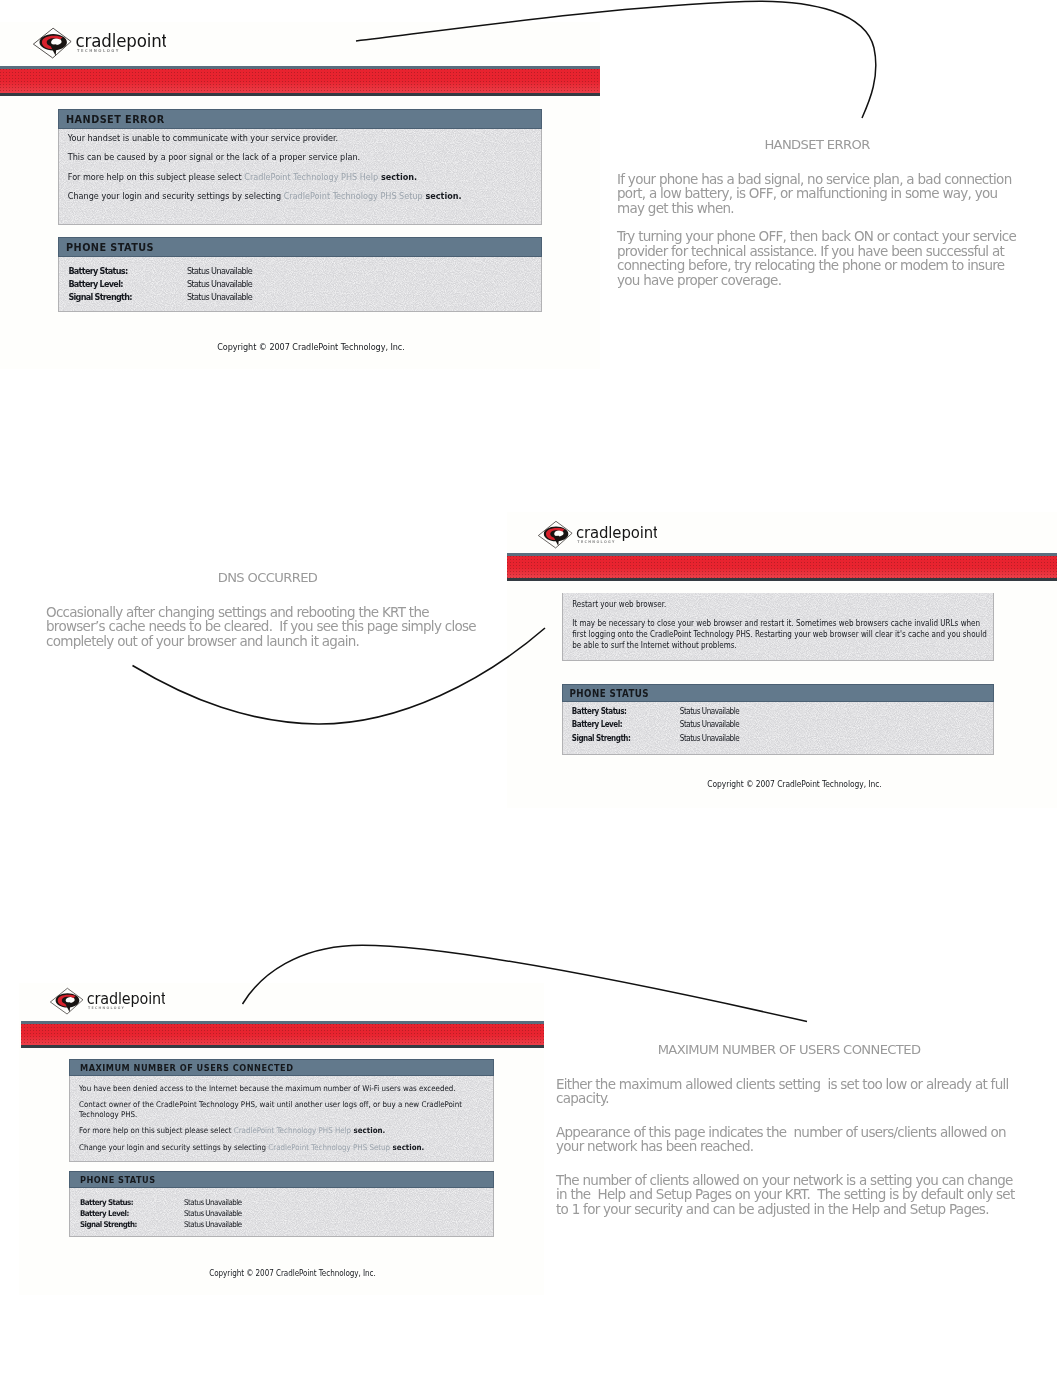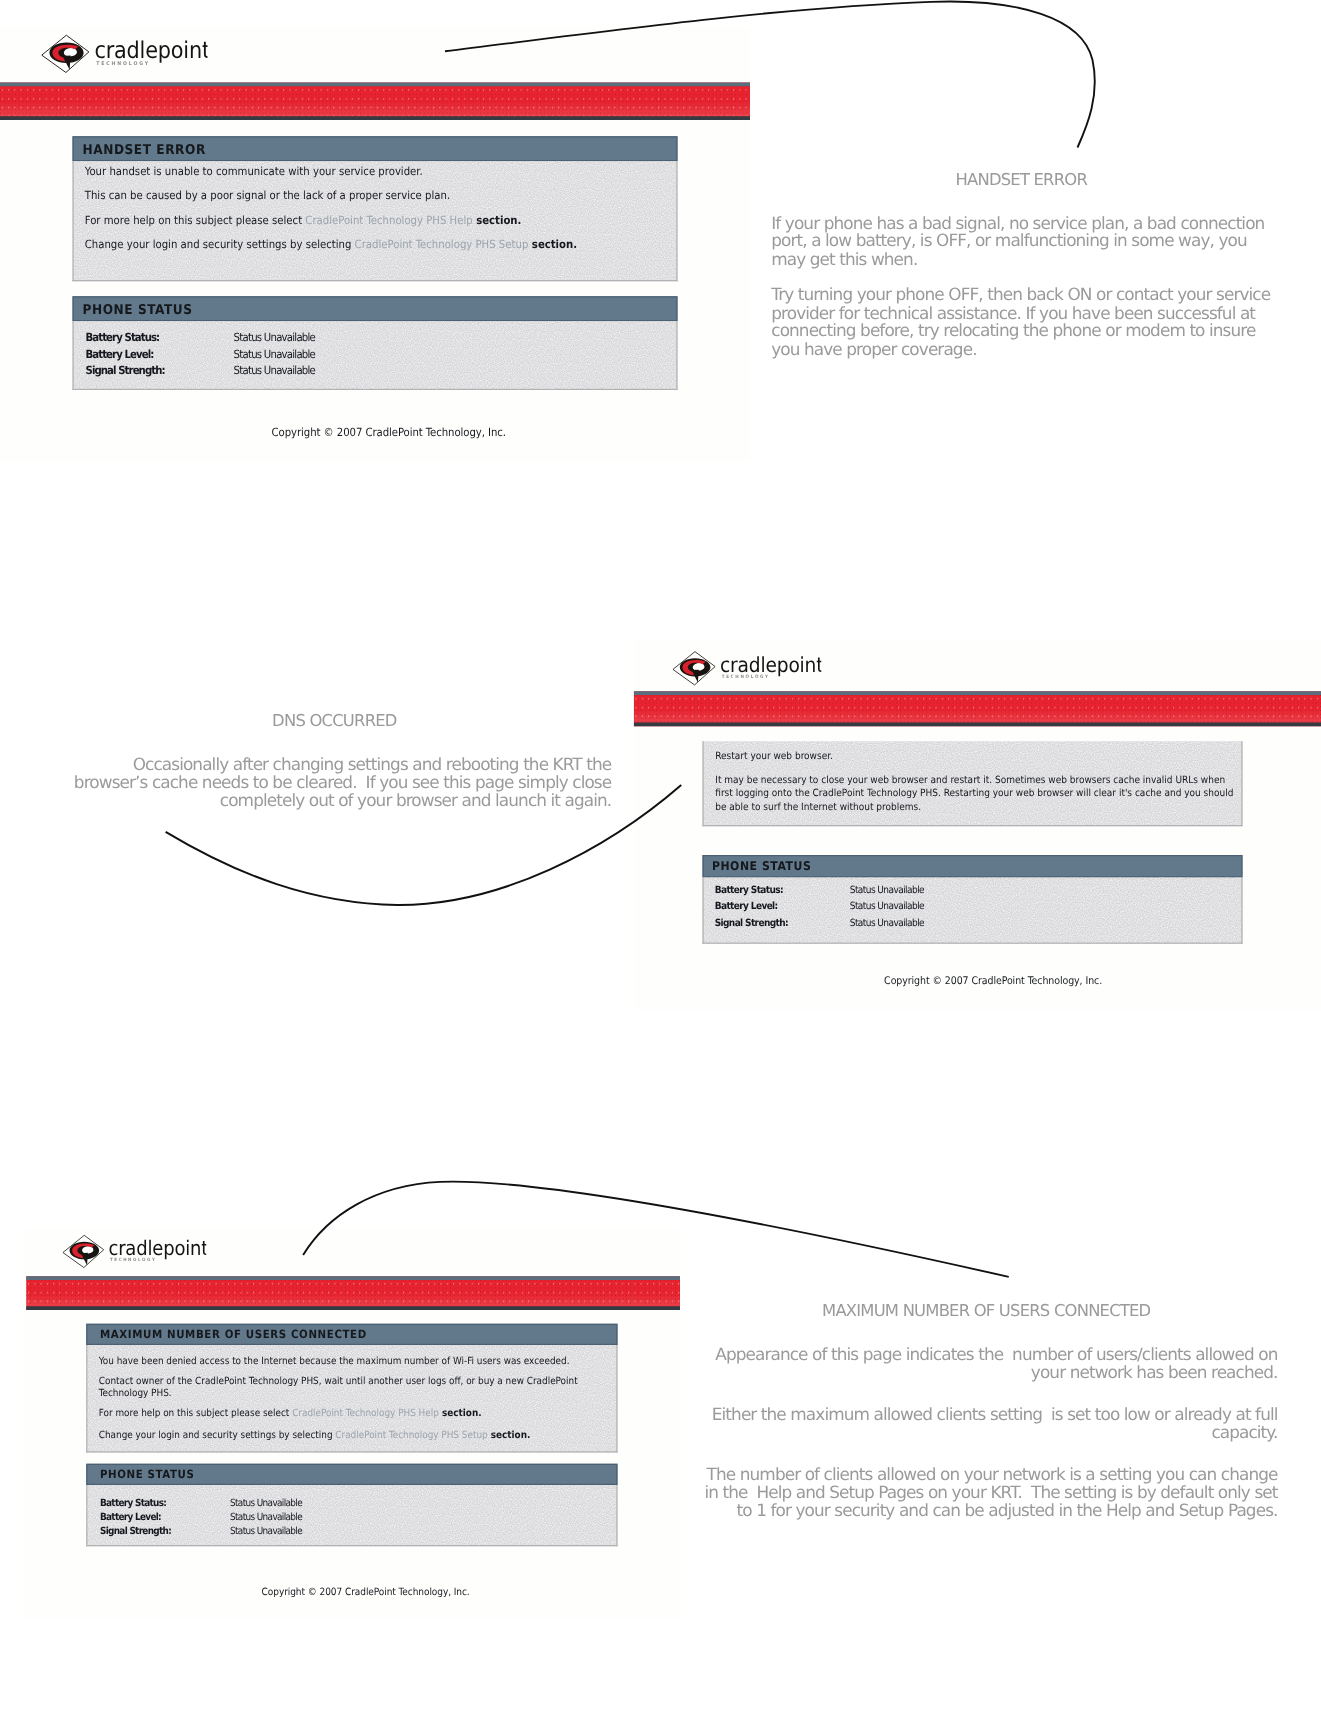--- a/index.html
+++ b/index.html
@@ -25,21 +25,21 @@
      position:relative;}
   .panel .pbody>.noise{position:absolute;left:0;top:0;right:0;bottom:0;pointer-events:none;}
   .panel .pbody>*{position:relative;}
   .copyright{position:absolute;color:#16191e;text-align:center;font-stretch:condensed;letter-spacing:-0.05px;padding-left:11px;}
 
   .callout{position:absolute;color:#9a9a9a;text-align:center;
       font-family:"DejaVu Sans",sans-serif;font-size:13.5px;letter-spacing:-0.72px;line-height:14.5px;}
   .callout .ch{text-align:center;font-size:13.1px;letter-spacing:-0.62px;margin:0 0 20.5px 0;line-height:13.1px;}
   .callout .ct{margin:0 0 14px 0;text-align:left;}
   .callout .ct:last-child{margin-bottom:0;}
-  .callout .cc .ct{text-align:right;margin-bottom:19px;}
+  .callout .cc .ct{text-align:left;margin-bottom:19px;}
   svg.arrow{position:absolute;overflow:visible;}
   .pg{position:absolute;font-family:"Liberation Serif",serif;color:#000;margin-top:24px;}
 
   .wm{font-family:"DejaVu Sans",sans-serif;font-size:37px;fill:#141414;letter-spacing:-0.3px;font-stretch:condensed;}
   .tg{font-family:"DejaVu Sans",sans-serif;font-size:8.2px;fill:#8d8d8d;letter-spacing:0.2px;font-weight:bold;font-stretch:condensed;}
   .bline{margin-bottom:8.7px;line-height:10.8px;}
   .bline:last-child{margin-bottom:0;}
   .lnk{color:#9ba4ad;}
   .bld{font-weight:bold;}
   .srow{line-height:13.2px;}
@@ -225,19 +225,19 @@
 <div class="callout" style="left:46px;top:571px;width:443px;">
   <div class="ch">DNS OCCURRED</div>
   <div class="cb cc">
       <p class="ct">Occasionally after changing settings and rebooting the KRT the browser’s cache needs to be cleared. &nbsp;If you see this page simply close completely out of your browser and launch it again.</p>
     </div>
 </div>
 
 <div class="callout" style="left:556px;top:1043px;width:466px;">
   <div class="ch">MAXIMUM NUMBER OF USERS CONNECTED</div>
   <div class="cb cc">
+      <p class="ct">Either the maximum allowed clients setting &nbsp;is set too low or already at full capacity.</p>
       <p class="ct">Appearance of this page indicates the &nbsp;number of users/clients allowed on your network has been reached.</p>
-      <p class="ct">Either the maximum allowed clients setting &nbsp;is set too low or already at full capacity.</p>
       <p class="ct">The number of clients allowed on your network is a setting you can change in the &nbsp;Help and Setup Pages on your KRT. &nbsp;The setting is by default only set to 1 for your security and can be adjusted in the Help and Setup Pages.</p>
     </div>
 </div>
 
 <div class="pg" style="left:0;top:1362px;width:1057px;text-align:center;font-size:20px;">18</div>
 
 </body></html>

